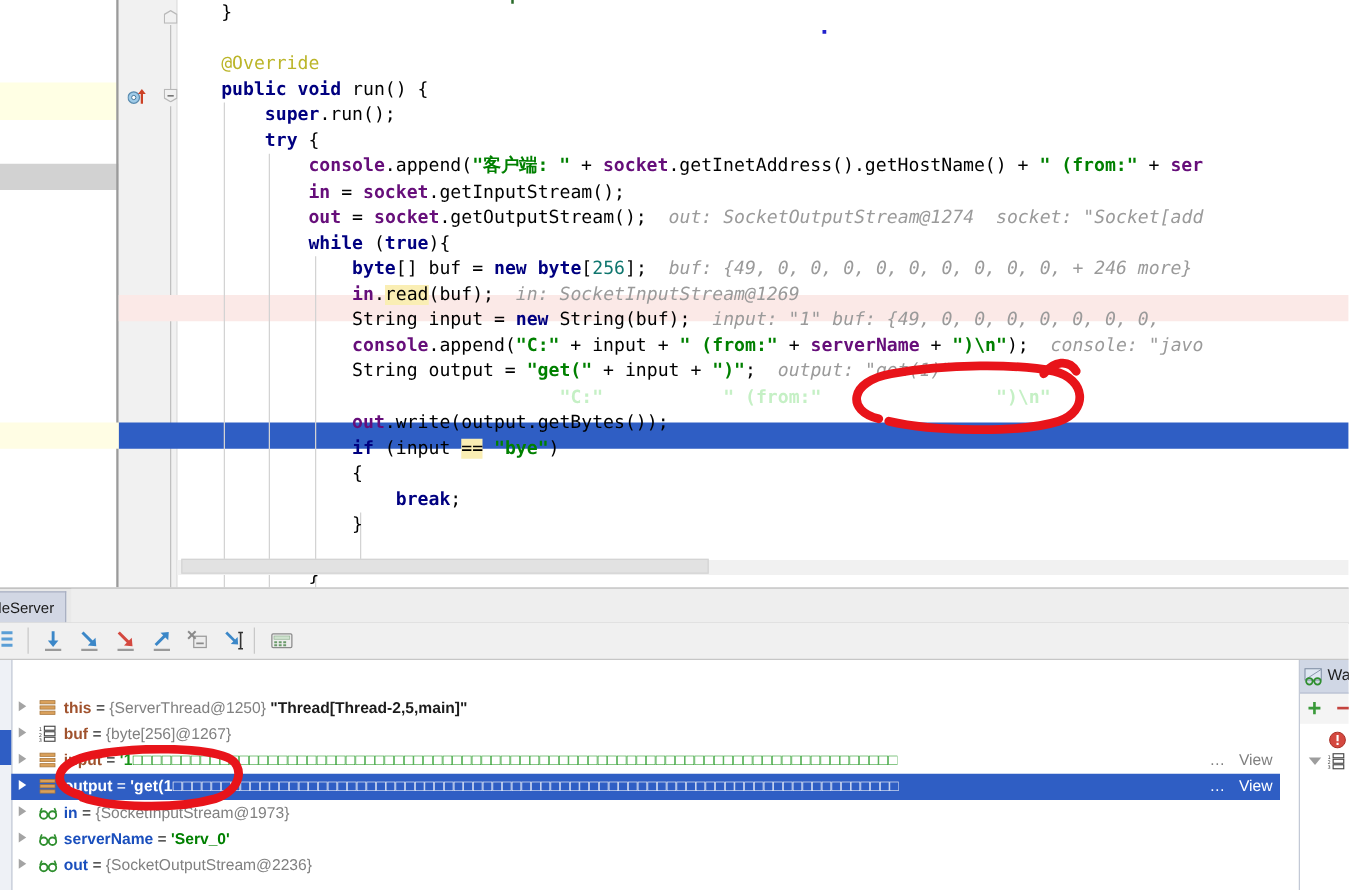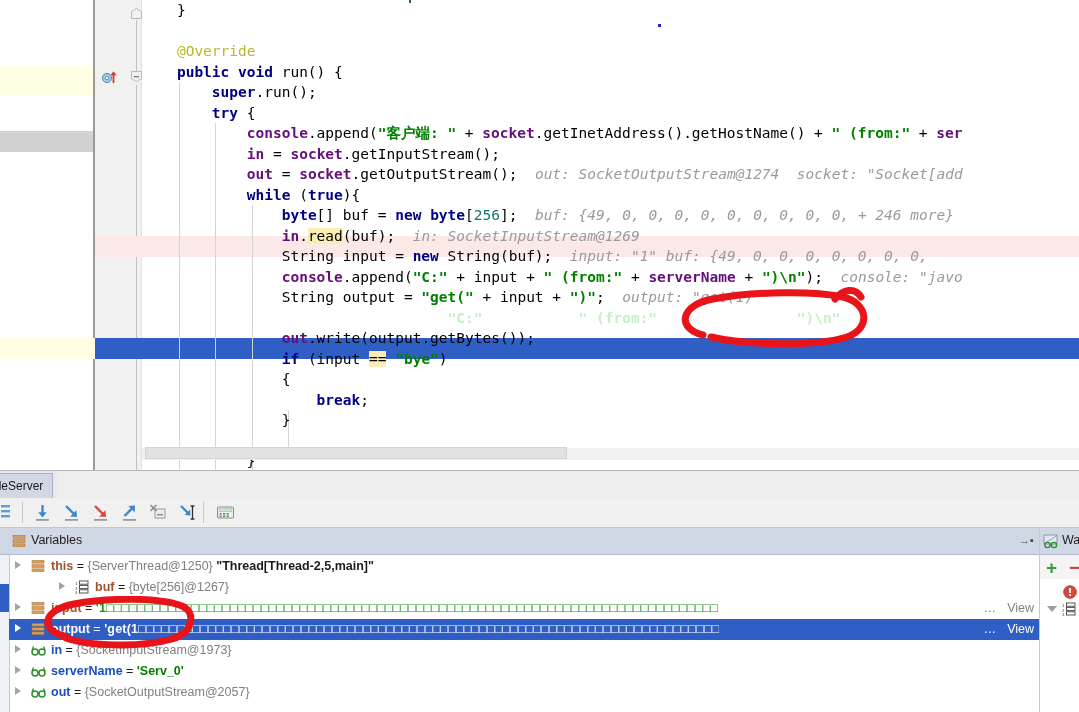--- a/index.html
+++ b/index.html
@@ -80,21 +80,21 @@
   .tb-icon{position:absolute;top:5px;width:19px;height:19px;}
   .tb-sep{position:absolute;top:4px;width:1px;height:21px;background:#c8c8c8;}
 
   
   .vars-panel{position:absolute;left:0;top:528px;width:1040px;height:184px;background:#ffffff;}
   .vars-header{position:absolute;left:0;top:0;width:1040px;height:26px;background:#d0d7e5;border-bottom:1px solid #b2bace;}
   .vars-header-label{position:absolute;left:31px;top:5px;font-size:12.5px;color:#1c1c1c;}
   .vars-left-rail{position:absolute;left:0;top:0;width:9px;height:184px;background:#eef1f6;border-right:1px solid #c3c9d6;}
   .vars-blue-tick{position:absolute;left:0;top:56px;width:9px;height:28px;background:#2f5ec4;}
 
-  .vrow{position:absolute;left:9px;right:0;height:21px;white-space:nowrap;font-size:12.5px;}
+  .vrow{position:absolute;left:9px;right:16px;height:21px;white-space:nowrap;font-size:12.5px;}
   .vrow.sel{background:#2f5ec4;}
   .vtri{position:absolute;left:6px;top:5px;width:0;height:0;border-left:6px solid #a4a4a4;border-top:4.5px solid transparent;border-bottom:4.5px solid transparent;}
   .vrow.sel .vtri{border-left-color:#ffffff;}
   .vicon{position:absolute;left:22px;top:3px;width:14px;height:14px;}
   .vtext{position:absolute;left:42px;top:3px;}
   .vname{color:#a0522d;font-weight:bold;}
   .vname-blue{color:#1a4fbd;font-weight:bold;}
   .veq{color:#1c1c1c;}
   .vval-gray{color:#808080;}
   .vval-str{color:#1c1c1c;font-weight:bold;}
@@ -269,42 +269,31 @@
         <rect x="7" y="12.4" width="2.3" height="1.6" fill="#6a9a6a"></rect>
         <rect x="10.6" y="12.4" width="2.3" height="1.6" fill="#6a9a6a"></rect>
       </svg>
     </div>
   </div>
 
   <div class="vars-panel">
     <div class="vars-left-rail">
       <div class="vars-blue-tick"></div>
     </div>
-    <div class="vars-header">
-      <div class="vicon" style="left:12px;top:6px;">
-        <svg width="14" height="14" viewBox="0 0 14 14">
-          <rect x="1" y="1.5" width="12" height="2.6" fill="#d9a05b" stroke="#a8763a" stroke-width="0.6"></rect>
-          <rect x="1" y="5.7" width="12" height="2.6" fill="#d9a05b" stroke="#a8763a" stroke-width="0.6"></rect>
-          <rect x="1" y="9.9" width="12" height="2.6" fill="#d9a05b" stroke="#a8763a" stroke-width="0.6"></rect>
-        </svg>
-      </div>
-      <div class="vars-header-label">Variables</div>
-      <div class="vars-scrollarrow">→▪</div>
-    </div>
     <div id="vars-rows">
         <div class="vrow" style="top: 28px;">
           <div class="vtri"></div>
           <div class="vicon"><svg width="14" height="14" viewBox="0 0 14 14">
               <rect x="1" y="1.5" width="12" height="2.6" fill="#d9a05b" stroke="#a8763a" stroke-width="0.6"></rect>
               <rect x="1" y="5.7" width="12" height="2.6" fill="#d9a05b" stroke="#a8763a" stroke-width="0.6"></rect>
               <rect x="1" y="9.9" width="12" height="2.6" fill="#d9a05b" stroke="#a8763a" stroke-width="0.6"></rect>
             </svg></div>
           <div class="vtext"><span class="vname">this</span><span class="veq"> = </span><span class="vval-gray">{ServerThread@1250} </span><span class="vval-str">"Thread[Thread-2,5,main]"</span></div>
         </div>
-        <div class="vrow" style="top: 49px; margin-left: 44px;">
+        <div class="vrow" style="top: 49px;">
           <div class="vtri"></div>
           <div class="vicon"><svg width="14" height="14" viewBox="0 0 14 14">
               <text x="0" y="5" font-size="4.2" fill="#444" font-family="monospace">1</text>
               <text x="0" y="9.6" font-size="4.2" fill="#444" font-family="monospace">2</text>
               <text x="0" y="13.6" font-size="4.2" fill="#444" font-family="monospace">3</text>
               <rect x="4.5" y="1" width="8.5" height="3.2" fill="none" stroke="#444" stroke-width="0.9"></rect>
               <rect x="4.5" y="5.4" width="8.5" height="3.2" fill="none" stroke="#444" stroke-width="0.9"></rect>
               <rect x="4.5" y="9.8" width="8.5" height="3.2" fill="none" stroke="#444" stroke-width="0.9"></rect>
             </svg></div>
           <div class="vtext"><span class="vname">buf</span><span class="veq"> = </span><span class="vval-gray">{byte[256]@1267}</span></div>
@@ -352,21 +341,21 @@
           <div class="vtext"><span class="vname-blue">serverName</span><span class="veq"> = </span><span class="vval-green">'Serv_0'</span></div>
         </div>
         <div class="vrow" style="top: 154px;">
           <div class="vtri"></div>
           <div class="vicon"><svg width="15" height="14" viewBox="0 0 15 14">
               <circle cx="4" cy="9" r="3" fill="none" stroke="#2f8f2f" stroke-width="1.5"></circle>
               <circle cx="11" cy="9" r="3" fill="none" stroke="#2f8f2f" stroke-width="1.5"></circle>
               <path d="M7 8.6 L8 8.6" stroke="#2f8f2f" stroke-width="1.3"></path>
               <path d="M1 7 L2.5 3.5 M14 7 L12.5 3.5" stroke="#2f8f2f" stroke-width="1.3"></path>
             </svg></div>
-          <div class="vtext"><span class="vname-blue">out</span><span class="veq"> = </span><span class="vval-gray">{SocketOutputStream@2057}</span></div>
+          <div class="vtext"><span class="vname-blue">out</span><span class="veq"> = </span><span class="vval-gray">{SocketOutputStream@2236}</span></div>
         </div>
       </div>
     <div class="vars-right-border"></div>
   </div>
 
   <div class="watch-panel">
     <div class="watch-header">
       <div class="watch-hicon">
         <svg width="16" height="16" viewBox="0 0 16 16">
           <rect x="1" y="2" width="13" height="9" fill="#dfe7f2" stroke="#7b8aa0" stroke-width="0.8"></rect>

